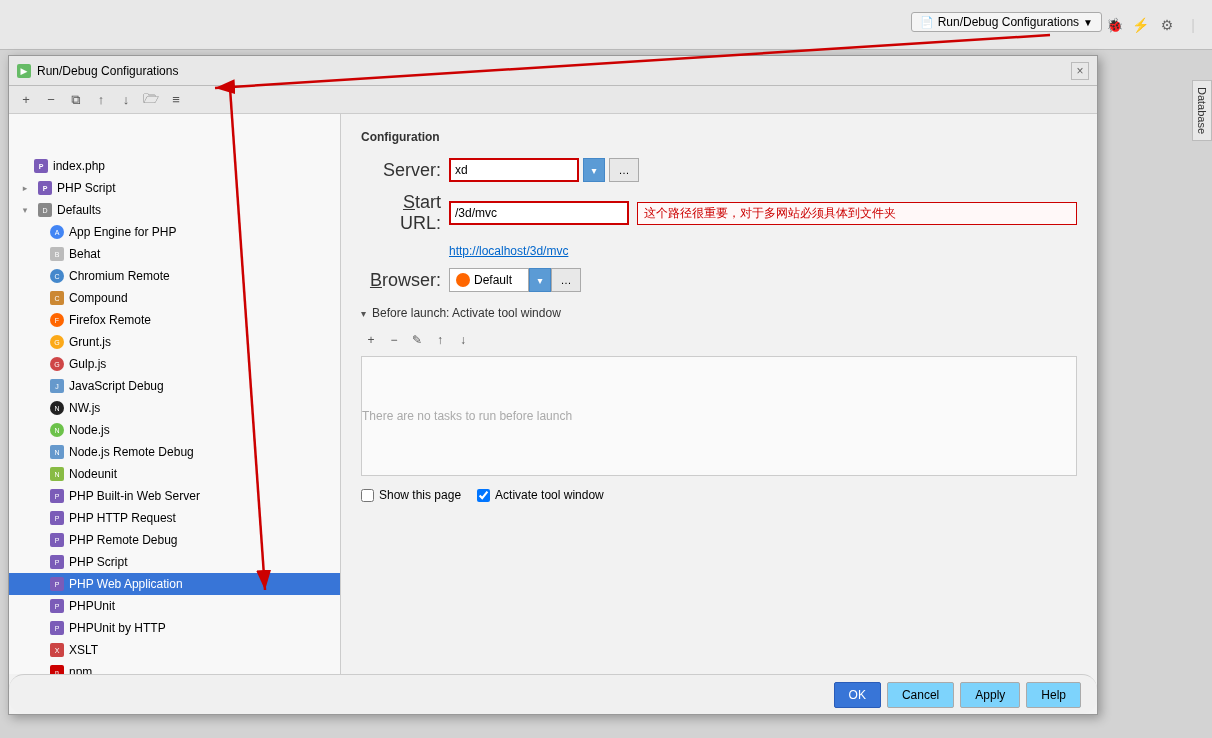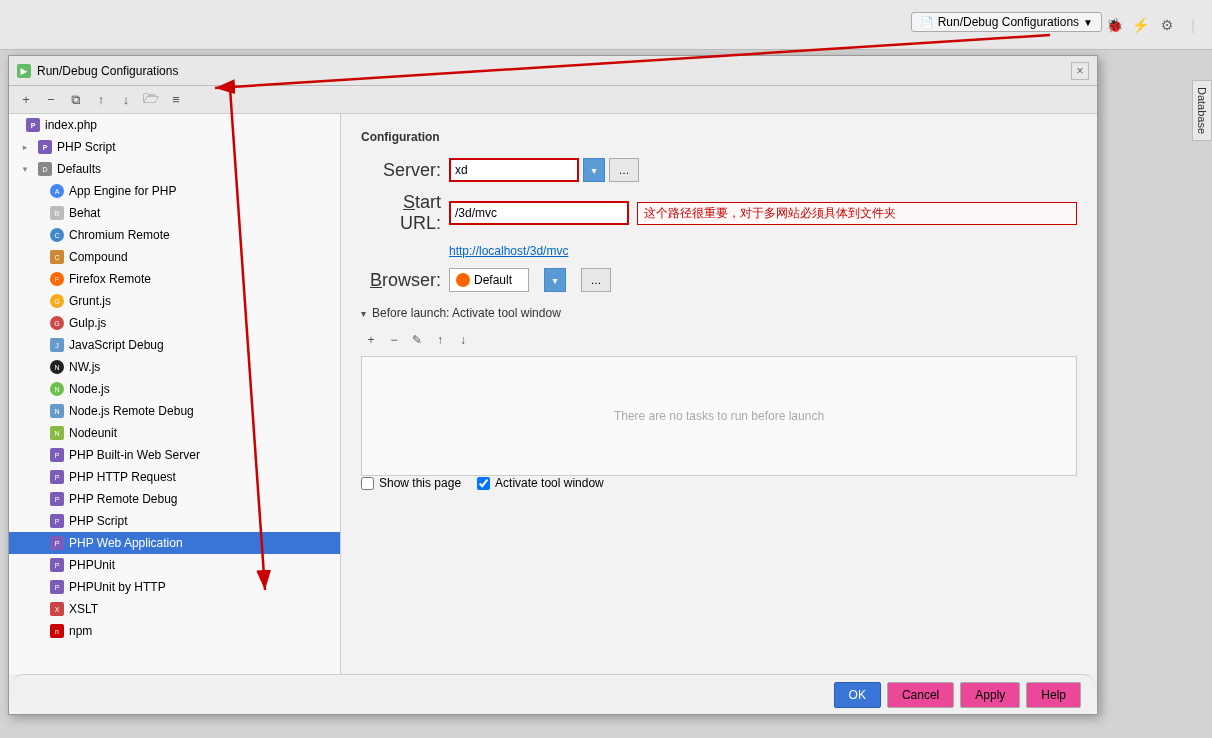--- a/index.html
+++ b/index.html
@@ -151,21 +151,21 @@
       height: 22px;
       padding-left: 8px;
       cursor: pointer;
       gap: 4px;
       white-space: nowrap;
     }
     .tree-item.selected { background: #3875d7; color: white; }
     .tree-item.selected .item-text { color: white; }
 
     .tree-item.level-1 { padding-left: 8px; }
-    .tree-item.level-2 { padding-left: 16px; }
+    .tree-item.level-2 { padding-left: 24px; margin-top: 41px; }
     .tree-item.level-3 { padding-left: 40px; }
 
     .tree-icon {
       width: 16px;
       height: 16px;
       display: flex;
       align-items: center;
       justify-content: center;
       flex-shrink: 0;
       font-size: 11px;
@@ -258,21 +258,21 @@
     .url-link {
       color: #0066cc;
       font-size: 12px;
       cursor: pointer;
       margin-left: 88px;
     }
 
     .browser-group {
       display: flex;
       align-items: center;
-      gap: 15px;
+      gap: 0;
       border-radius: 9px;
     }
     .browser-display {
       height: 24px;
       border: 1px solid #aaa;
       background: white;
       padding: 0 6px;
       display: flex;
       align-items: center;
       gap: 4px;
@@ -344,23 +344,23 @@
       color: #555;
     }
 
     .tasks-area {
       width: 100%;
       height: 120px;
       border: 1px solid #ccc;
       background: #fafafa;
       display: flex;
       align-items: center;
-      justify-content: center;
       color: #aaa;
       font-size: 12px;
+      margin-bottom: 12px;
     }
 
     .bottom-checkboxes {
       display: flex;
       align-items: center;
       gap: 16px;
     }
     .checkbox-item {
       display: flex;
       align-items: center;
@@ -385,21 +385,21 @@
       gap: 6px;
       flex-shrink: 0;
       border-radius: 15px;
     }
     .footer-btn {
       height: 26px;
       padding: 0 14px;
       font-size: 12px;
       cursor: pointer;
       border: 1px solid #aaa;
-      background: #ec4899;
+      background: #7dd3fc;
       border-radius: 2px;
     }
     .footer-btn.primary {
       background: #3875d7;
       color: white;
       border-color: #2a5cb8;
     }
 
     
     .red-arrow-canvas {

